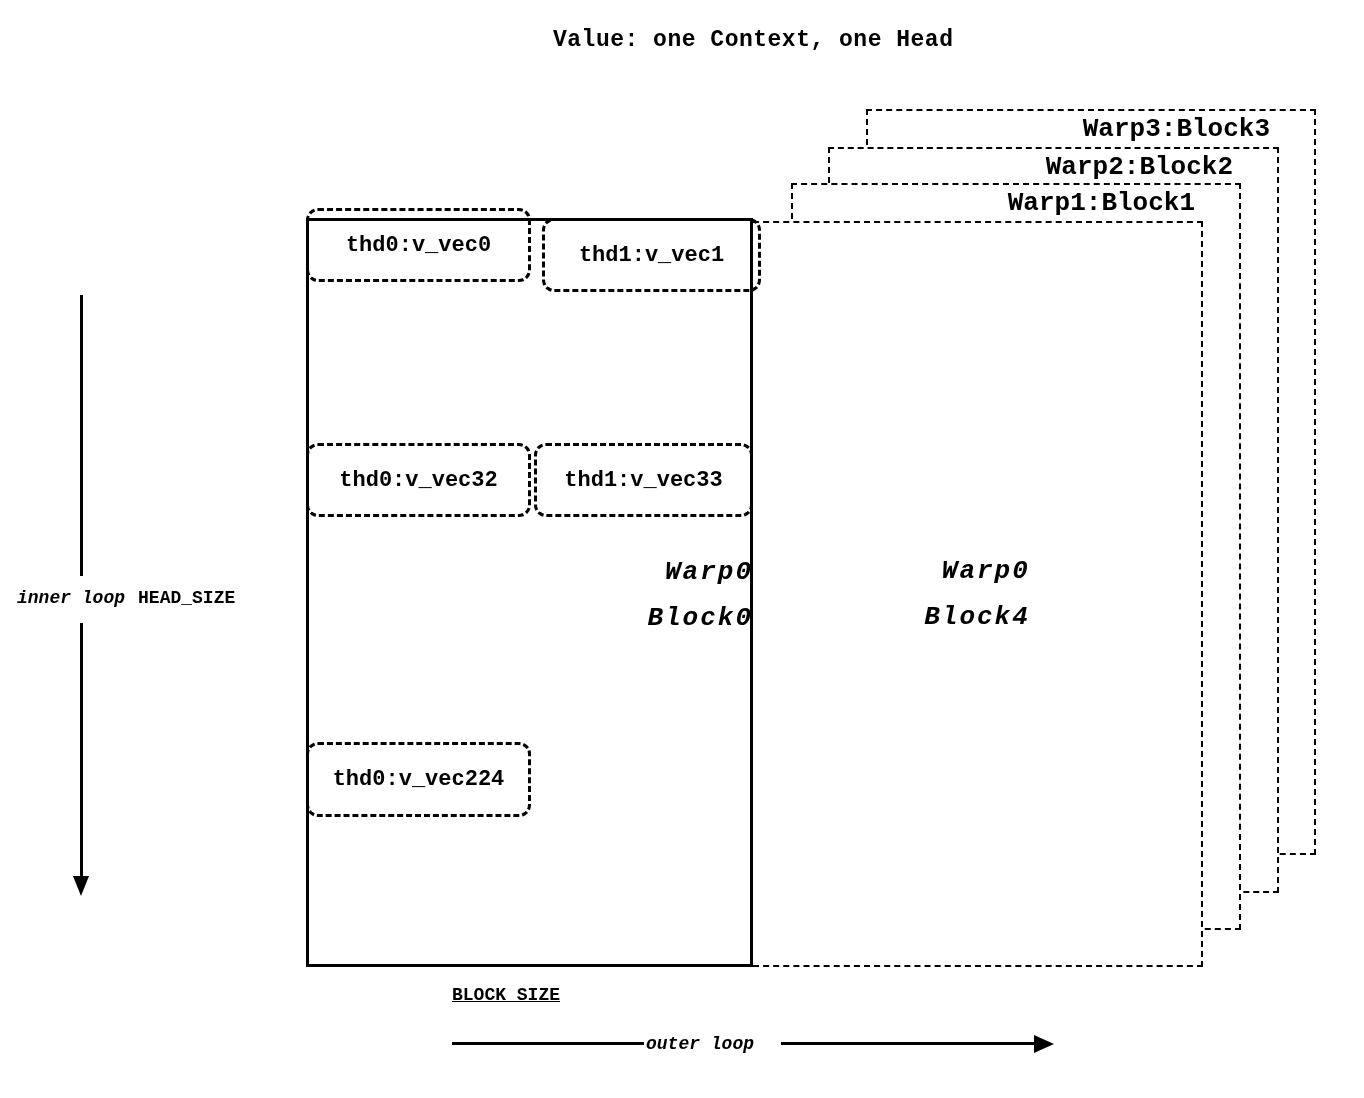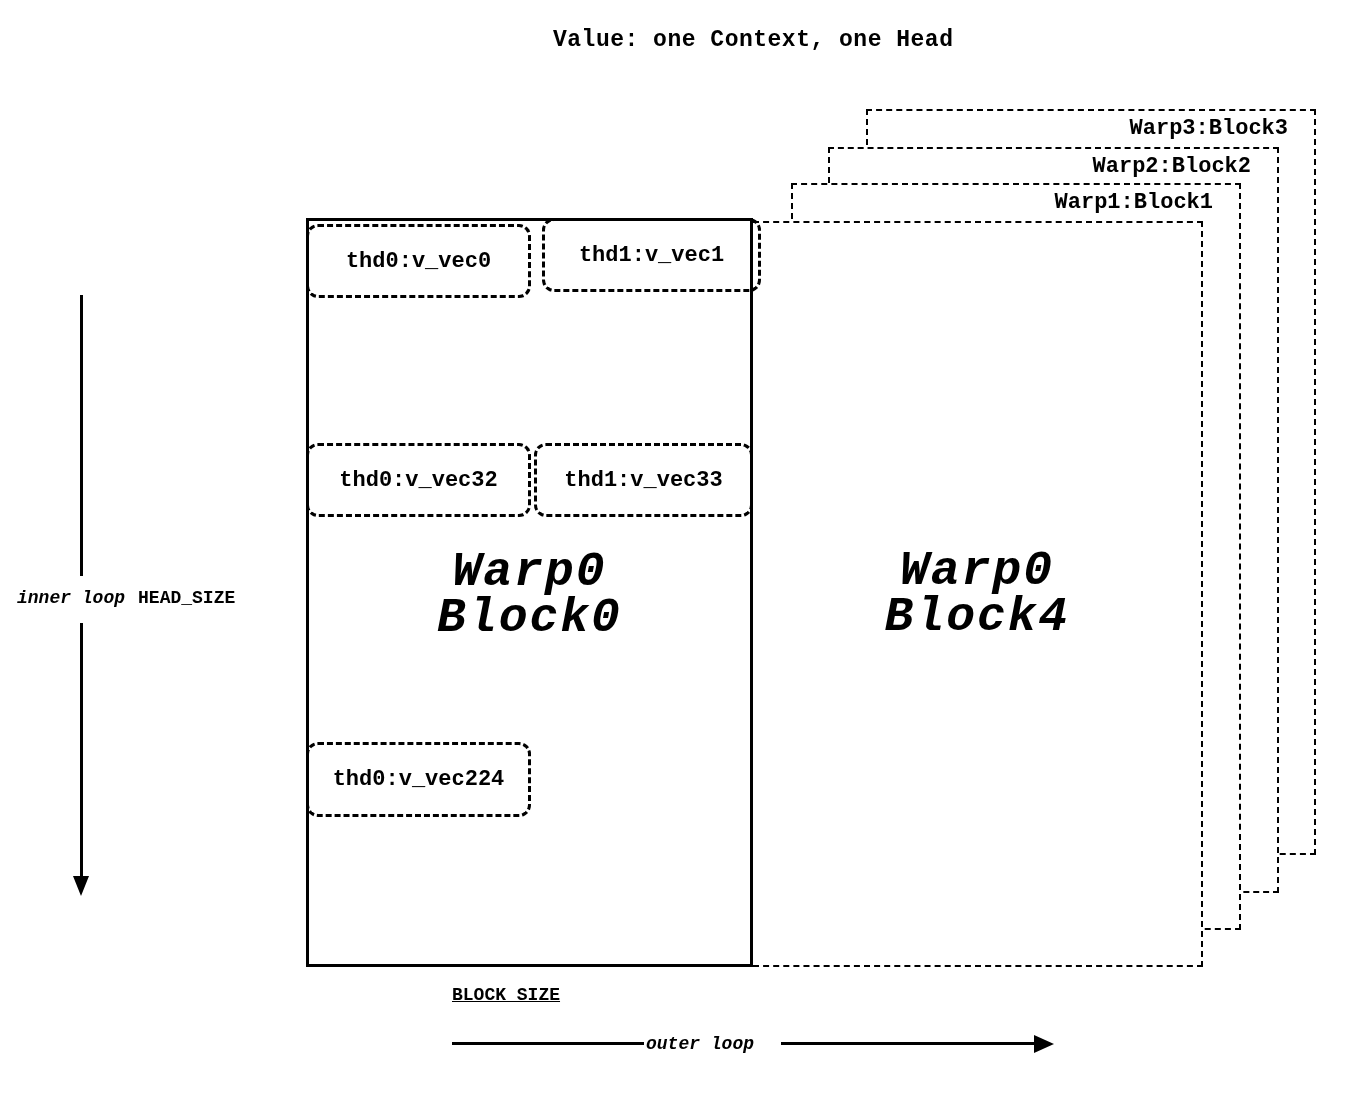--- a/index.html
+++ b/index.html
@@ -7,29 +7,29 @@
     position: relative; width: 1364px; height: 1098px;
     background: #ffffff; color: #000000;
     font-family: "Liberation Mono", "DejaVu Sans Mono", monospace;
     font-weight: bold; overflow: hidden;
   }
   .abs { position: absolute; }
   .title { font-size: 23px; line-height: 26px; letter-spacing: 0.5px; white-space: nowrap; }
 
   
   .stack { background: #ffffff; border: 2px dashed #000000; box-sizing: border-box; }
-  .stack .lbl { position: absolute; top: 7px; right: 26px; font-size: 22px; line-height: 22px; white-space: nowrap; }
+  .stack .lbl { position: absolute; top: 7px; right: 44px; font-size: 26px; line-height: 22px; white-space: nowrap; }
 
   
   .front {
     background: #ffffff; border: 2px dashed #000000; border-left: none; box-sizing: border-box;
     display: flex; flex-direction: column; align-items: center; justify-content: center;
   }
 
-  .bigname { font-size: 48px; font-style: italic; line-height: 46px; letter-spacing: 2px; text-align: center; }
+  .bigname { font-size: 26px; font-style: italic; line-height: 46px; letter-spacing: 2px; text-align: right; }
 
   .mainrect { background: #ffffff; border: 3px solid #000000; box-sizing: border-box; }
 
   .vec {
     border: 3px dashed #000000; border-radius: 12px; box-sizing: border-box; background: transparent;
     display: flex; align-items: center; justify-content: center;
     font-size: 22px; white-space: nowrap;
   }
 
   .vline { width: 3px; background: #000000; }
@@ -65,21 +65,21 @@
     </div>
   </div>
 
   <div class="abs mainrect" style="left:306px; top:218px; width:447px; height:749px;"></div>
 
   <div class="abs bigname" style="left:306px; top:549px; width:447px;">
     <div>Warp0</div>
     <div>Block0</div>
   </div>
 
-  <div class="abs vec" style="left:306px; top:224px; width:225px; height:74px;">
+  <div class="abs vec" style="left:306px; top:208px; width:225px; height:74px;">
     <span>thd0:v_vec0</span>
   </div>
   <div class="abs vec" style="left:542px; top:218px; width:219px; height:74px;">
     <span>thd1:v_vec1</span>
   </div>
 
   <div class="abs vec" style="left:306px; top:443px; width:225px; height:74px;">
     <span>thd0:v_vec32</span>
   </div>
   <div class="abs vec" style="left:534px; top:443px; width:219px; height:74px;">

